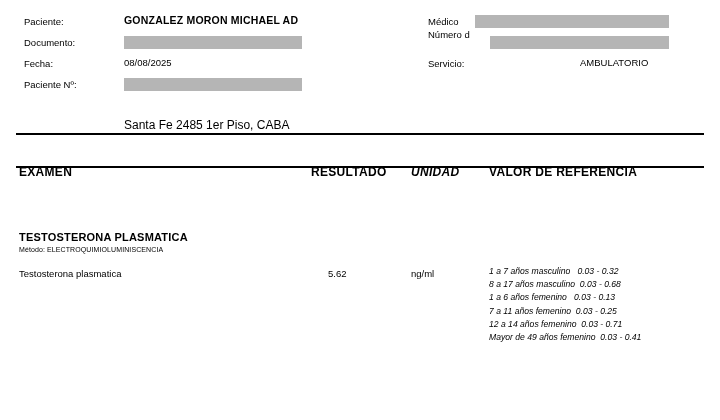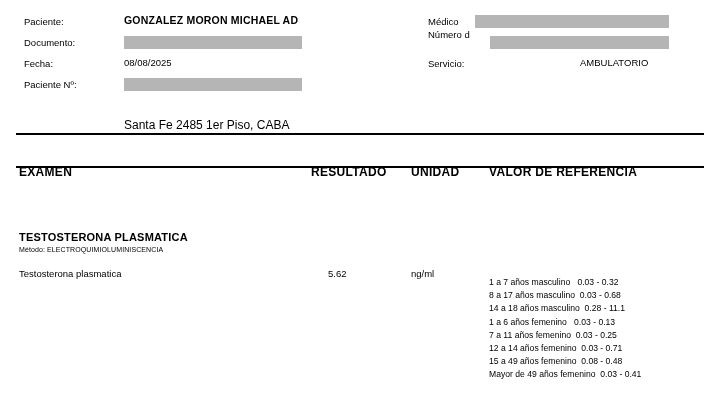--- a/index.html
+++ b/index.html
@@ -104,21 +104,21 @@
     letter-spacing: 0.3px;
     margin-top: 24px;
   }
   .col-headers span {
     position: absolute;
     top: 0;
     white-space: nowrap;
   }
   .ch-examen    { left: 19px; }
   .ch-resultado { left: 311px; }
-  .ch-unidad    { left: 411px; }
+  .ch-unidad    { left: 411px; font-style: italic; }
   .ch-valor     { left: 489px; }
 
   
   .section-title {
     position: absolute;
     left: 19px;
     top: 231px;
     font-size: 11px;
     font-weight: bold;
     letter-spacing: 0.2px;
@@ -145,22 +145,23 @@
   }
   .analyte-unit {
     position: absolute;
     left: 411px;
     top: 268px;
     font-size: 9.5px;
   }
   .ref-list {
     position: absolute;
     left: 489px;
-    top: 276px;
+    top: 265px;
     width: 225px;
+    font-style: italic;
   }
   .ref-line {
     font-size: 8.6px;
     line-height: 13.2px;
     white-space: pre;
   }
 </style>
 </head>
 <body>
 
@@ -210,21 +211,19 @@
   <div class="section-title">TESTOSTERONA PLASMATICA</div>
   <div class="section-method">Método: ELECTROQUIMIOLUMINISCENCIA</div>
 
   <div class="analyte-name">Testosterona plasmatica</div>
   <div class="analyte-result">5.62</div>
   <div class="analyte-unit">ng/ml</div>
 
   <div class="ref-list">
     <div class="ref-line">1 a 7 años masculino   0.03 - 0.32</div>
     <div class="ref-line">8 a 17 años masculino  0.03 - 0.68</div>
-    <div class="ref-line">14 a 18 años masculino  0.28 - 11.1</div>
     <div class="ref-line">1 a 6 años femenino   0.03 - 0.13</div>
     <div class="ref-line">7 a 11 años femenino  0.03 - 0.25</div>
     <div class="ref-line">12 a 14 años femenino  0.03 - 0.71</div>
-    <div class="ref-line">15 a 49 años femenino  0.08 - 0.48</div>
     <div class="ref-line">Mayor de 49 años femenino  0.03 - 0.41</div>
   </div>
 
 </div>
 
 </body></html>

